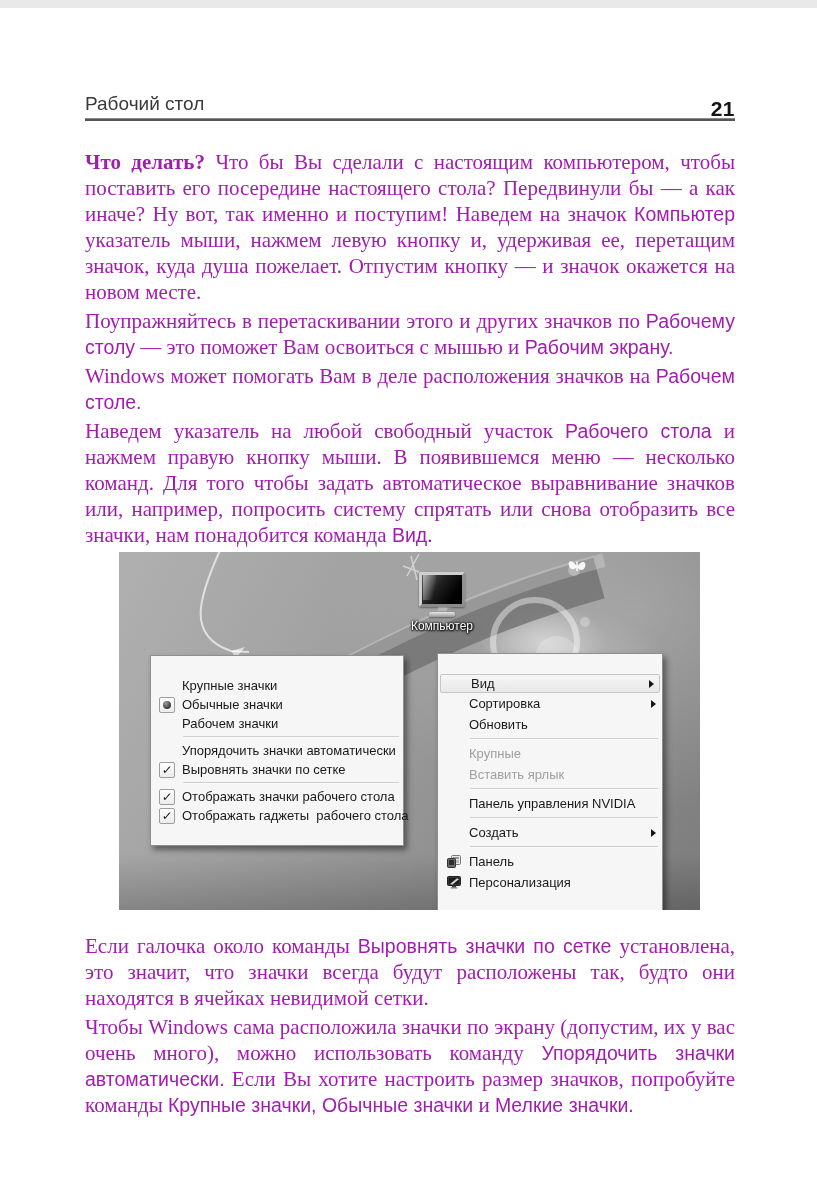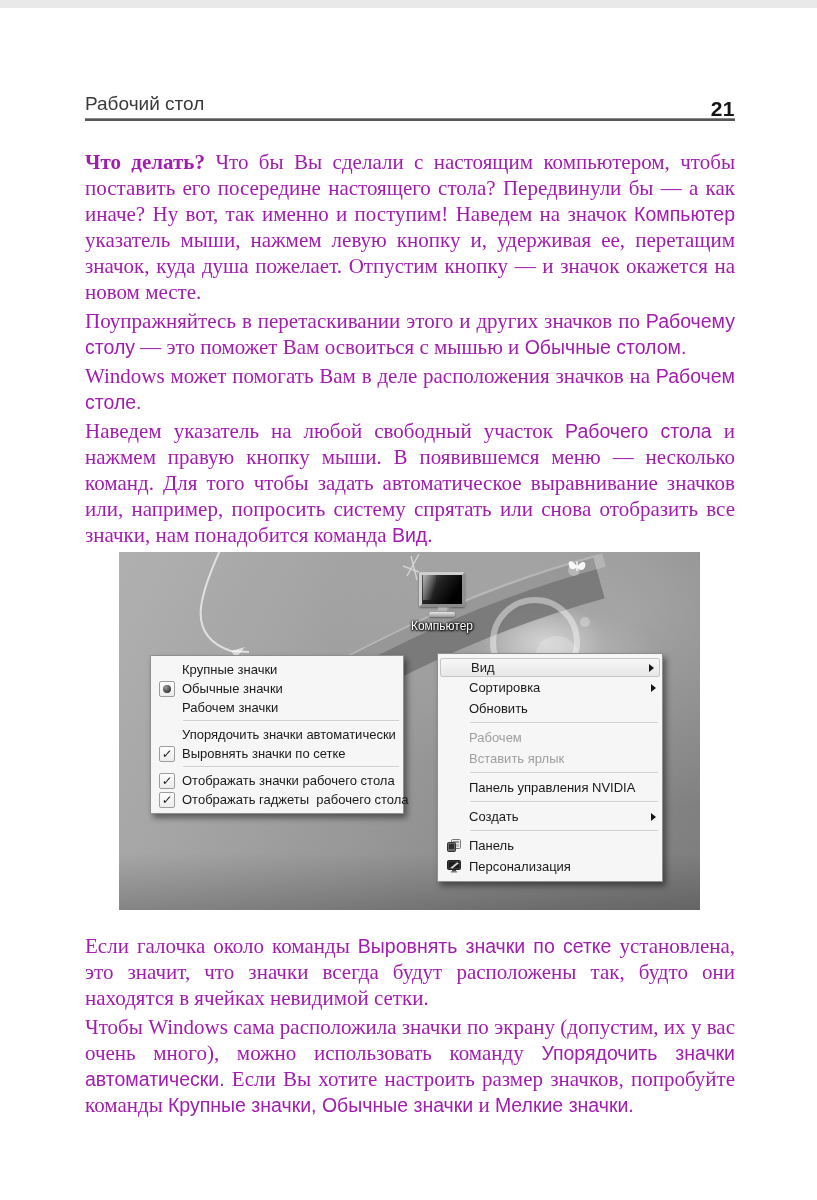--- a/index.html
+++ b/index.html
@@ -38,21 +38,21 @@
        border-radius:2px;background:linear-gradient(125deg,#5c5c5c 0%,#202020 40%,#000 78%);position:relative;box-shadow:0 1px 2px rgba(0,0,0,.4);}
   .mon::after{content:"";position:absolute;left:1px;top:0;width:13px;height:25px;
        background:linear-gradient(105deg,rgba(255,255,255,.55),rgba(255,255,255,0) 80%);}
   .stand{width:9px;height:5px;background:linear-gradient(#dcdcdc,#9e9e9e);}
   .base{width:26px;height:5px;background:linear-gradient(#e6e6e6,#989898);border-radius:2px;box-shadow:0 1px 2px rgba(0,0,0,.35);}
   .pc-label{margin-top:2px;font:12px "Liberation Sans",sans-serif;color:#fff;
        text-shadow:0 1px 2px #000,1px 0 2px #000,0 0 3px #000;}
 
   
   .menu{position:absolute;z-index:5;background:#f6f6f6;border:1px solid #8f8f8f;
-        box-shadow:3px 4px 6px rgba(0,0,0,.45);padding:4px 1px;box-sizing:border-box;}
+        box-shadow:3px 4px 6px rgba(0,0,0,.45);padding:20px 1px;box-sizing:border-box;}
   .menu-view{left:31px;top:103px;width:254px;}
   .menu-context{left:318px;top:101px;width:226px;}
   .menu-row{display:flex;align-items:center;padding-right:5px;box-sizing:border-box;}
   .menu-view .menu-row{height:19px;}
   .menu-context .menu-row{height:21px;}
   .gutter{flex:0 0 30px;display:flex;align-items:center;justify-content:center;}
   .mlabel{font-family:"Liberation Sans",sans-serif;font-size:13px;color:#191919;white-space:pre;}
   .menu-row.disabled .mlabel{color:#9f9f9f;}
   .menu-sep{height:1px;background:#d0d0d0;border-bottom:1px solid #fafafa;margin:3px 3px 3px 31px;}
   .arrow{margin-left:auto;width:0;height:0;border-left:5px solid #161616;border-top:4px solid transparent;border-bottom:4px solid transparent;}
@@ -67,21 +67,21 @@
 <body>
 
 <div class="page">
 
   <div class="running-head">Рабочий стол</div>
   <div class="page-number">21</div>
   <div class="head-rule"></div>
 
   <div class="content">
     <p class="body"><span class="lead">Что делать? </span><span class="serif">Что бы Вы сделали с настоящим компьютером, чтобы поставить его посередине настоящего стола? Передвинули бы — а как иначе? Ну вот, так именно и поступим! Наведем на значок </span><span class="ui">Компьютер</span><span class="serif"> указатель мыши, нажмем левую кнопку и, удерживая ее, перетащим значок, куда душа пожелает. Отпустим кнопку — и значок окажется на новом месте.</span></p>
-    <p class="body"><span class="serif">Поупражняйтесь в перетаскивании этого и других значков по </span><span class="ui">Рабочему столу</span><span class="serif"> — это поможет Вам освоиться с мышью и </span><span class="ui">Обычные столом.</span></p>
+    <p class="body"><span class="serif">Поупражняйтесь в перетаскивании этого и других значков по </span><span class="ui">Рабочему столу</span><span class="serif"> — это поможет Вам освоиться с мышью и </span><span class="ui">Рабочим экрану.</span></p>
     <p class="body"><span class="serif">Windows может помогать Вам в деле расположения значков на </span><span class="ui">Рабочем столе.</span></p>
     <p class="body"><span class="serif">Наведем указатель на любой свободный участок </span><span class="ui">Рабочего стола</span><span class="serif"> и нажмем правую кнопку мыши. В появившемся меню — несколько команд. Для того чтобы задать автоматическое выравнивание значков или, например, попросить систему спрятать или снова отобразить все значки, нам понадобится команда </span><span class="ui">Вид</span><span class="serif">.</span></p>
 
     <div class="figure">
 
       <svg class="wallpaper-art" width="581" height="358" viewBox="0 0 581 358">
         <path d="M103,-6 C78,48 68,84 112,99 L130,100" fill="none" stroke="rgba(255,255,255,.65)" stroke-width="2"></path>
         <path d="M112,99 l14,-4 l-9,11 z" fill="rgba(255,255,255,.6)"></path>
         <path d="M138,175 C250,120 330,68 480,26" fill="none" stroke="rgba(112,112,112,.8)" stroke-width="42"></path>
         <path d="M146,152 C255,100 335,48 485,8" fill="none" stroke="rgba(255,255,255,.22)" stroke-width="14"></path>
@@ -163,21 +163,21 @@
             <span class="mlabel">Сортировка</span>
             <span class="arrow"></span>
           </div>
           <div class="menu-row">
             <span class="gutter"></span>
             <span class="mlabel">Обновить</span>
           </div>
           <div class="menu-sep"></div>
           <div class="menu-row disabled">
             <span class="gutter"></span>
-            <span class="mlabel">Рабочем</span>
+            <span class="mlabel">Крупные</span>
           </div>
           <div class="menu-row disabled">
             <span class="gutter"></span>
             <span class="mlabel">Вставить ярлык</span>
           </div>
           <div class="menu-sep"></div>
           <div class="menu-row">
             <span class="gutter"></span>
             <span class="mlabel">Панель управления NVIDIA</span>
           </div>

